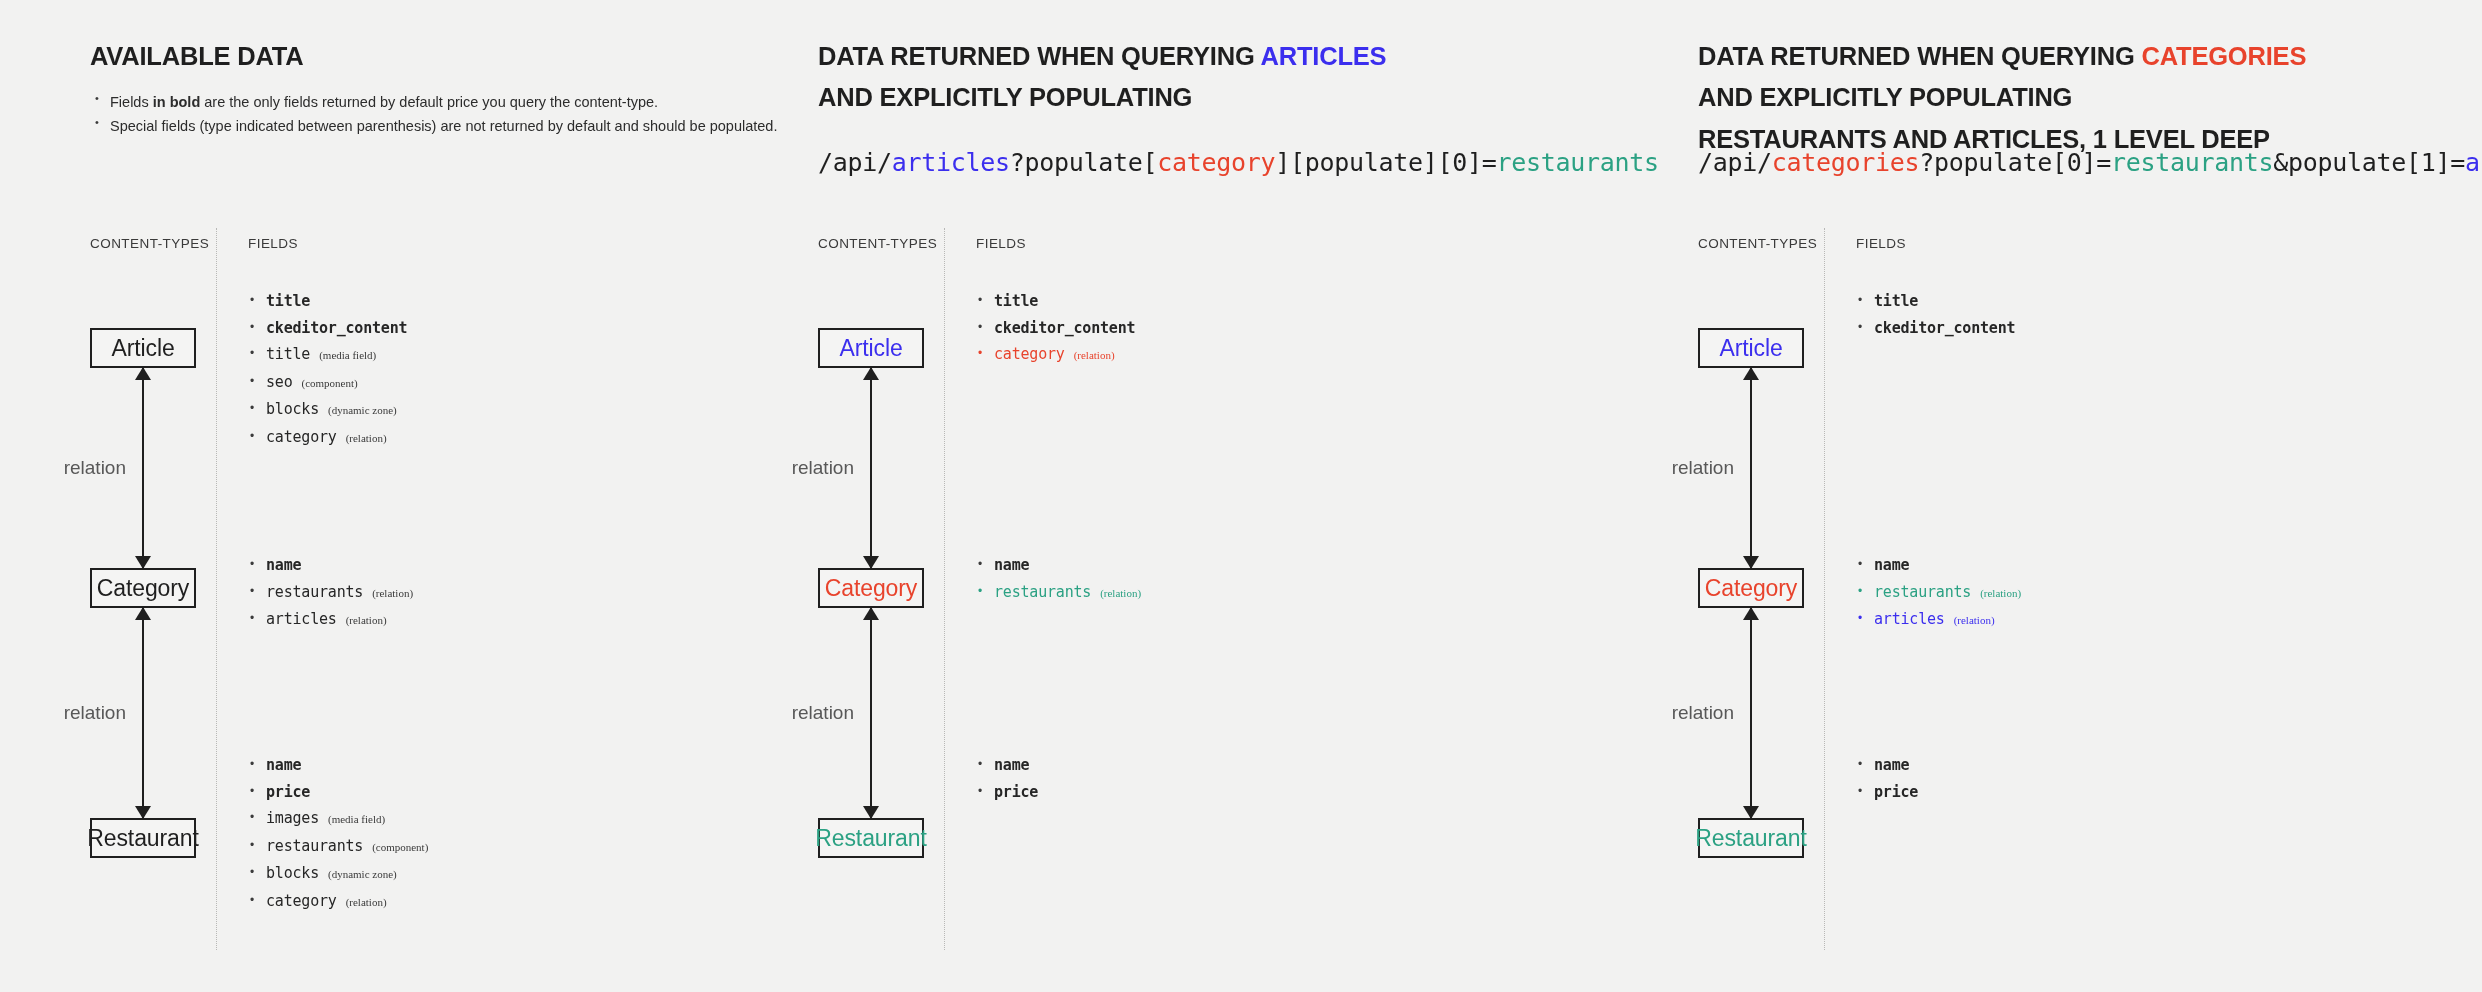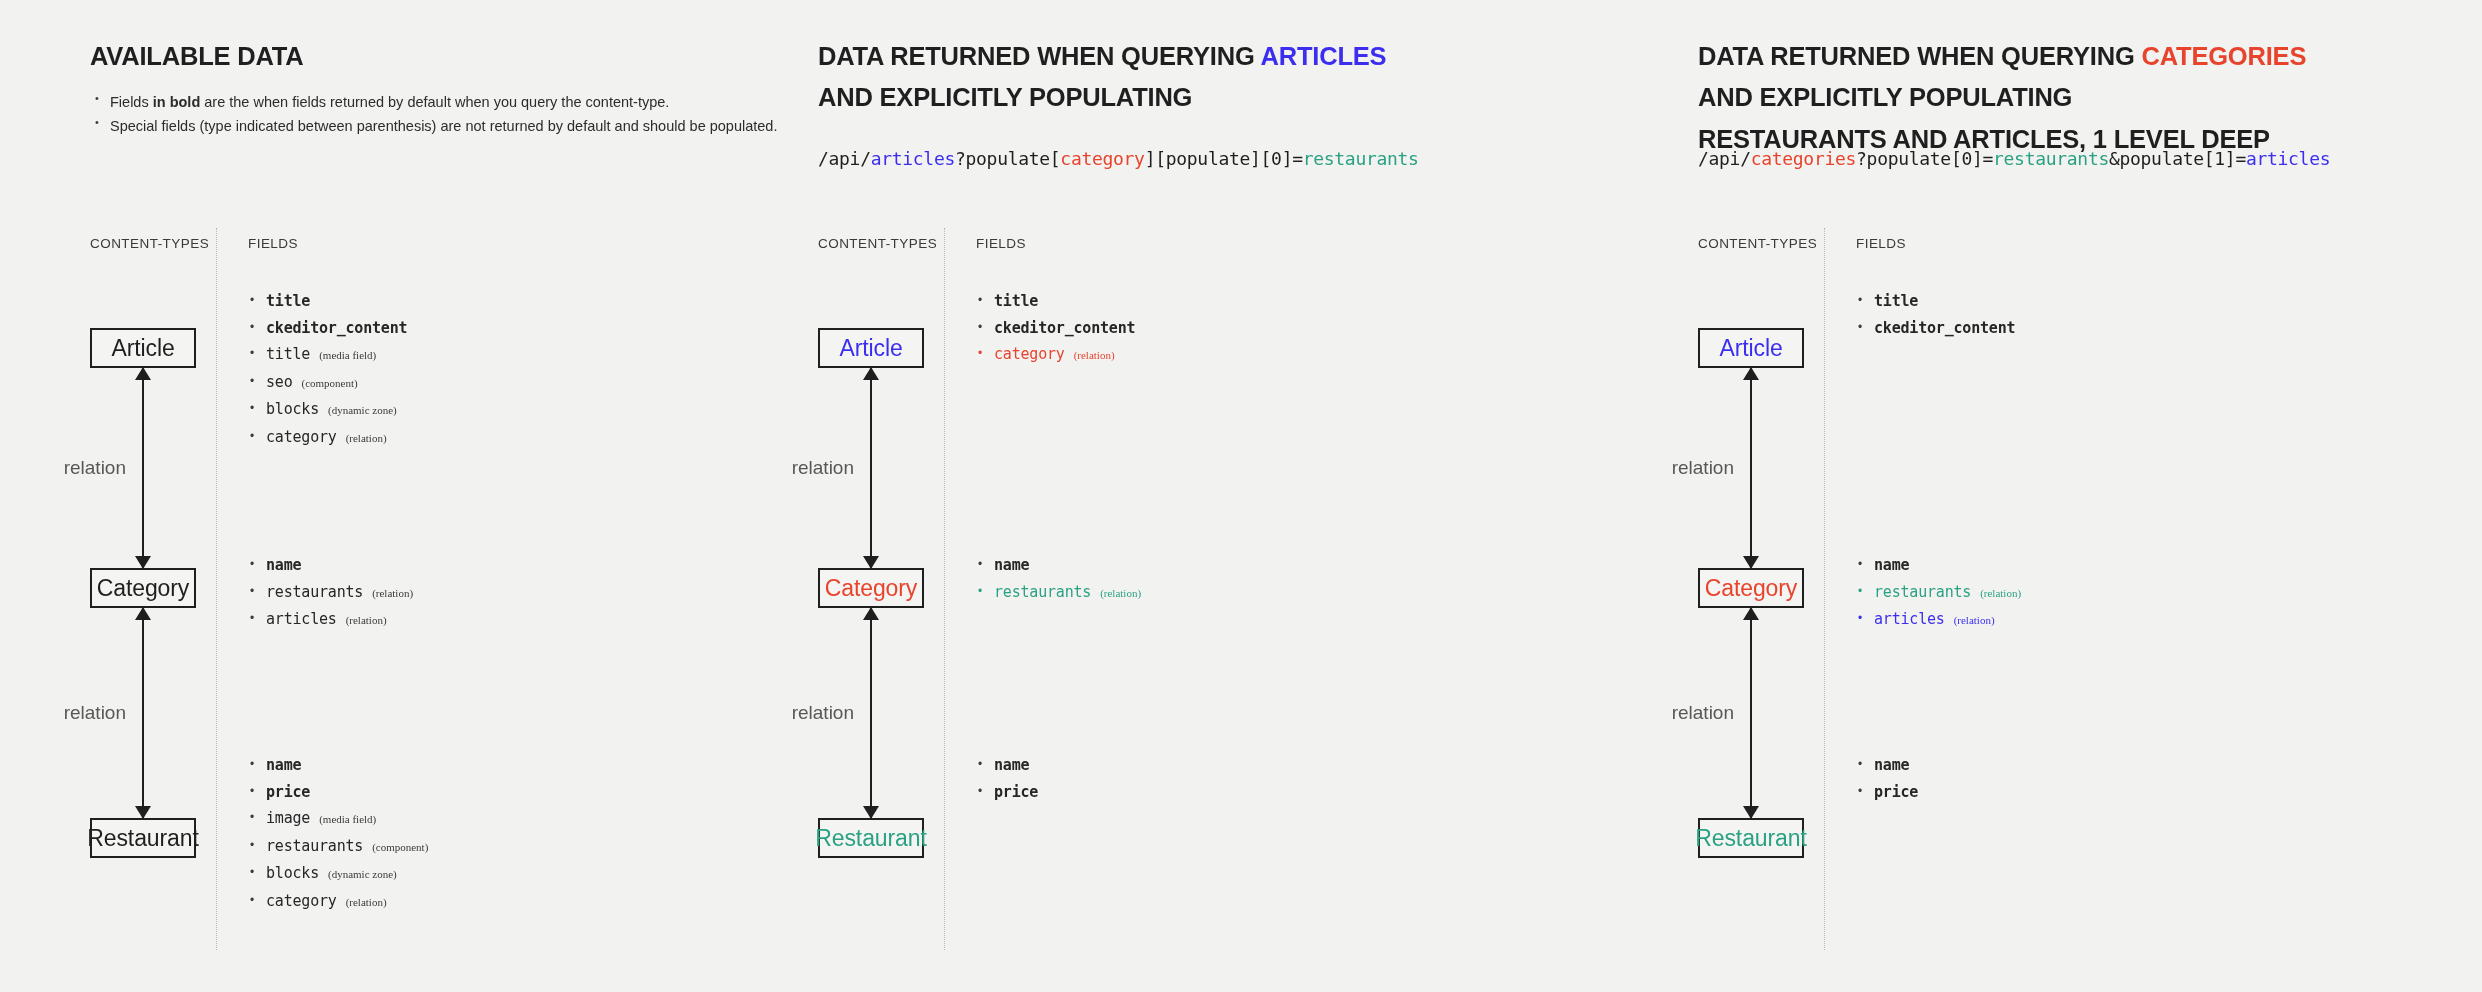--- a/index.html
+++ b/index.html
@@ -32,21 +32,21 @@
   }
   .bullet-note::before {
     content: "\2022"; position: absolute; left: 5px; top: -1px;
     font-size: 11px; color: #3b3b3b;
   }
   .bullet-note b { font-weight: bold; }
 
   .p-url {
     position: absolute; left: 60px; top: 148px;
     font-family: "DejaVu Sans Mono", "Liberation Mono", monospace;
-    font-size: 18px; color: #2e2e2e; white-space: nowrap;
+    font-size: 25px; color: #2e2e2e; white-space: nowrap;
     letter-spacing: -0.3px;
   }
 
   
   .col-head {
     position: absolute; font-size: 13.5px; letter-spacing: 0.45px;
     color: #3a3a3a; white-space: nowrap;
   }
   .col-ct { top: 236px; }
   .col-fl { top: 236px; }
@@ -116,21 +116,21 @@
 </head>
 <body>
 
 <div class="canvas">
     <div class="panel" id="panel-0">
       <div class="p-head">
         <div class="p-title">
           <div><span style="color: rgb(31, 31, 31);">AVAILABLE DATA</span></div>
         </div>
         <div class="p-sub" style="margin-top: 14px;">
-          <div class="bullet-note"><span>Fields </span><b>in bold</b><span> are the when fields returned by default when you query the content-type.</span></div>
+          <div class="bullet-note"><span>Fields </span><b>in bold</b><span> are the only fields returned by default price you query the content-type.</span></div>
           <div class="bullet-note"><span>Special fields (type indicated between parenthesis) are not returned by default and should be populated.</span></div>
         </div>
       </div>
       <div class="col-head col-ct" style="left: 60px;">CONTENT-TYPES</div>
       <div class="col-head col-fl" style="left: 218px;">FIELDS</div>
       <div class="divider" style="left: 186px;"></div>
       <div class="node" style="left: 60px; top: 328px;">Article</div>
       <div class="node" style="left: 60px; top: 568px;">Category</div>
       <div class="node" style="left: 60px; top: 818px;">Restaurant</div>
       <div class="conn" style="left: 53px; top: 368px; height: 200px;">
@@ -154,21 +154,21 @@
         <div class="f-row"><span class="f-name">category</span><span class="f-type">(relation)</span></div>
       </div>
       <div class="fields" style="left: 218px; top: 552px;">
         <div class="f-row bold"><span class="f-name">name</span></div>
         <div class="f-row"><span class="f-name">restaurants</span><span class="f-type">(relation)</span></div>
         <div class="f-row"><span class="f-name">articles</span><span class="f-type">(relation)</span></div>
       </div>
       <div class="fields" style="left: 218px; top: 752px;">
         <div class="f-row bold"><span class="f-name">name</span></div>
         <div class="f-row bold"><span class="f-name">price</span></div>
-        <div class="f-row"><span class="f-name">image</span><span class="f-type">(media field)</span></div>
+        <div class="f-row"><span class="f-name">images</span><span class="f-type">(media field)</span></div>
         <div class="f-row"><span class="f-name">restaurants</span><span class="f-type">(component)</span></div>
         <div class="f-row"><span class="f-name">blocks</span><span class="f-type">(dynamic zone)</span></div>
         <div class="f-row"><span class="f-name">category</span><span class="f-type">(relation)</span></div>
       </div>
     </div>
     <div class="panel" id="panel-1">
       <div class="p-head">
         <div class="p-title">
           <div><span style="color: rgb(31, 31, 31);">DATA RETURNED WHEN QUERYING </span><span style="color: rgb(59, 46, 238);">ARTICLES</span></div>
           <div><span style="color: rgb(31, 31, 31);">AND EXPLICITLY POPULATING</span></div>

